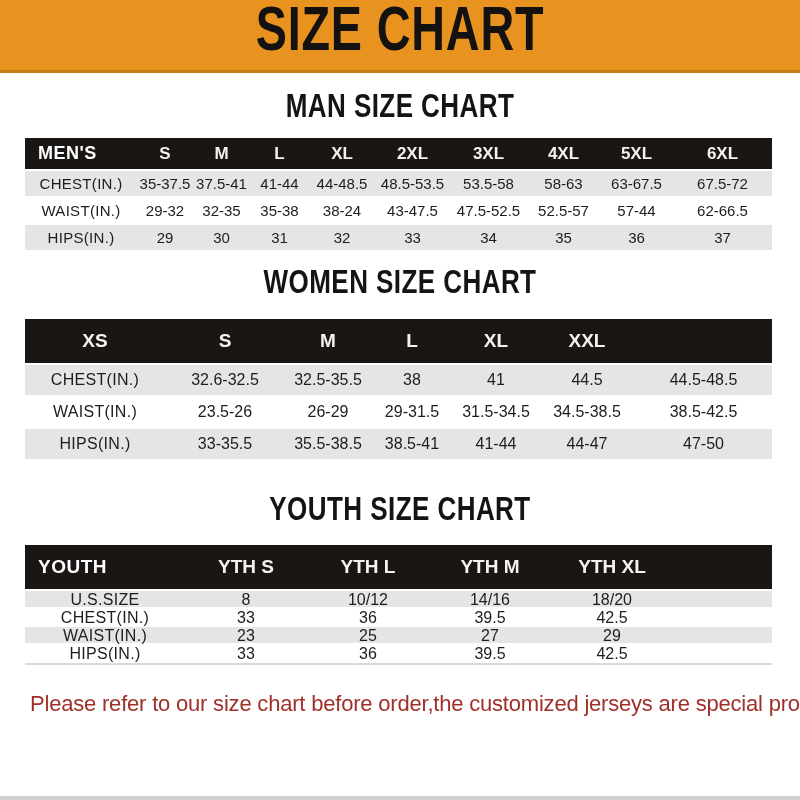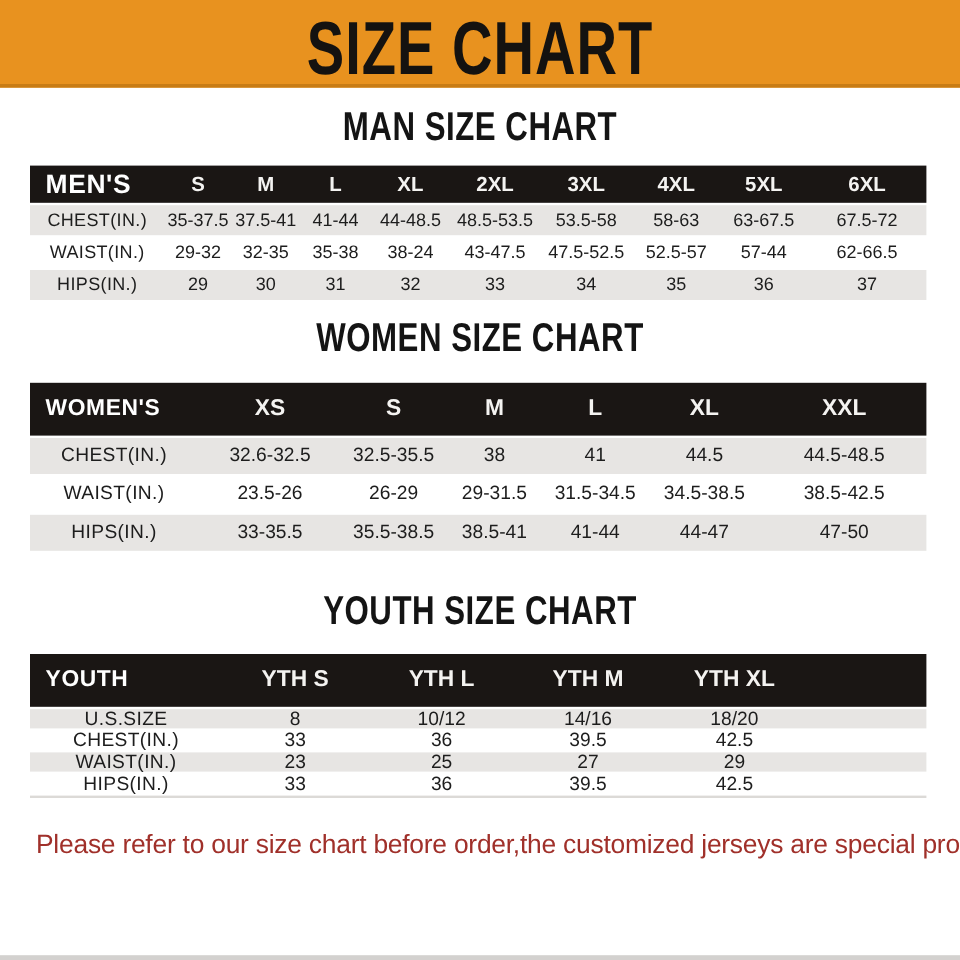--- a/index.html
+++ b/index.html
@@ -9,21 +9,21 @@
     font-family: "Liberation Sans", sans-serif;
     position: relative;
     overflow: hidden;
   }
 
   
   .banner {
     height: 70px;
     background: var(--banner-orange, #E8921F);
     border-bottom: 3px solid var(--banner-edge, #C87C15);
-    display: flex; align-items: flex-end; justify-content: center;
+    display: flex; align-items: flex-start; justify-content: center;
   }
   .banner-title {
     font-size: 57px; font-weight: bold; color: #141210;
     line-height: 1; letter-spacing: 1px;
     transform: scale(0.82, 1.1);
     white-space: nowrap;
   }
 
   
   .section-heading {
@@ -58,21 +58,21 @@
   .table-men   .row.data { height: 25px; }
   .table-women .row.data { height: 30px; }
   .table-youth .row.data { height: 16px; }
 
   .cell { text-align: center; }
   .row.header .cell { font-weight: bold; font-size: 17px; color: #f4f3f1; }
   .table-women .row.header .cell,
   .table-youth .row.header .cell { font-size: 19px; }
   .row.header .label-cell {
     text-align: left; padding-left: 13px;
-    font-size: 22px; letter-spacing: 0.5px; color: #ffffff;
+    font-size: 18px; letter-spacing: 0.5px; color: #ffffff;
   }
   .row.data .cell { font-size: 15px; color: #1d1d1d; }
   .table-women .row.data .cell,
   .table-youth .row.data .cell { font-size: 16px; }
   .row.data .row-label { letter-spacing: 0.3px; font-size: 15px; }
 
   
   .note {
     margin: 22px 0 0 30px;
     color: var(--note-red, #A0302A);
@@ -145,21 +145,20 @@
           <div class="cell value">36</div>
           <div class="cell value">37</div>
         </div>
       </div>
   </section>
 
   <section class="section sec-women">
     <h2 class="section-heading">WOMEN SIZE CHART</h2>
     <div class="size-table table-women">
         <div class="row header">
-          <div class="cell label-cell">WOMEN'S</div>
           <div class="cell col-head">XS</div>
           <div class="cell col-head">S</div>
           <div class="cell col-head">M</div>
           <div class="cell col-head">L</div>
           <div class="cell col-head">XL</div>
           <div class="cell col-head">XXL</div>
         </div>
         <div class="row data shade">
           <div class="cell row-label">CHEST(IN.)</div>
           <div class="cell value">32.6-32.5</div>

